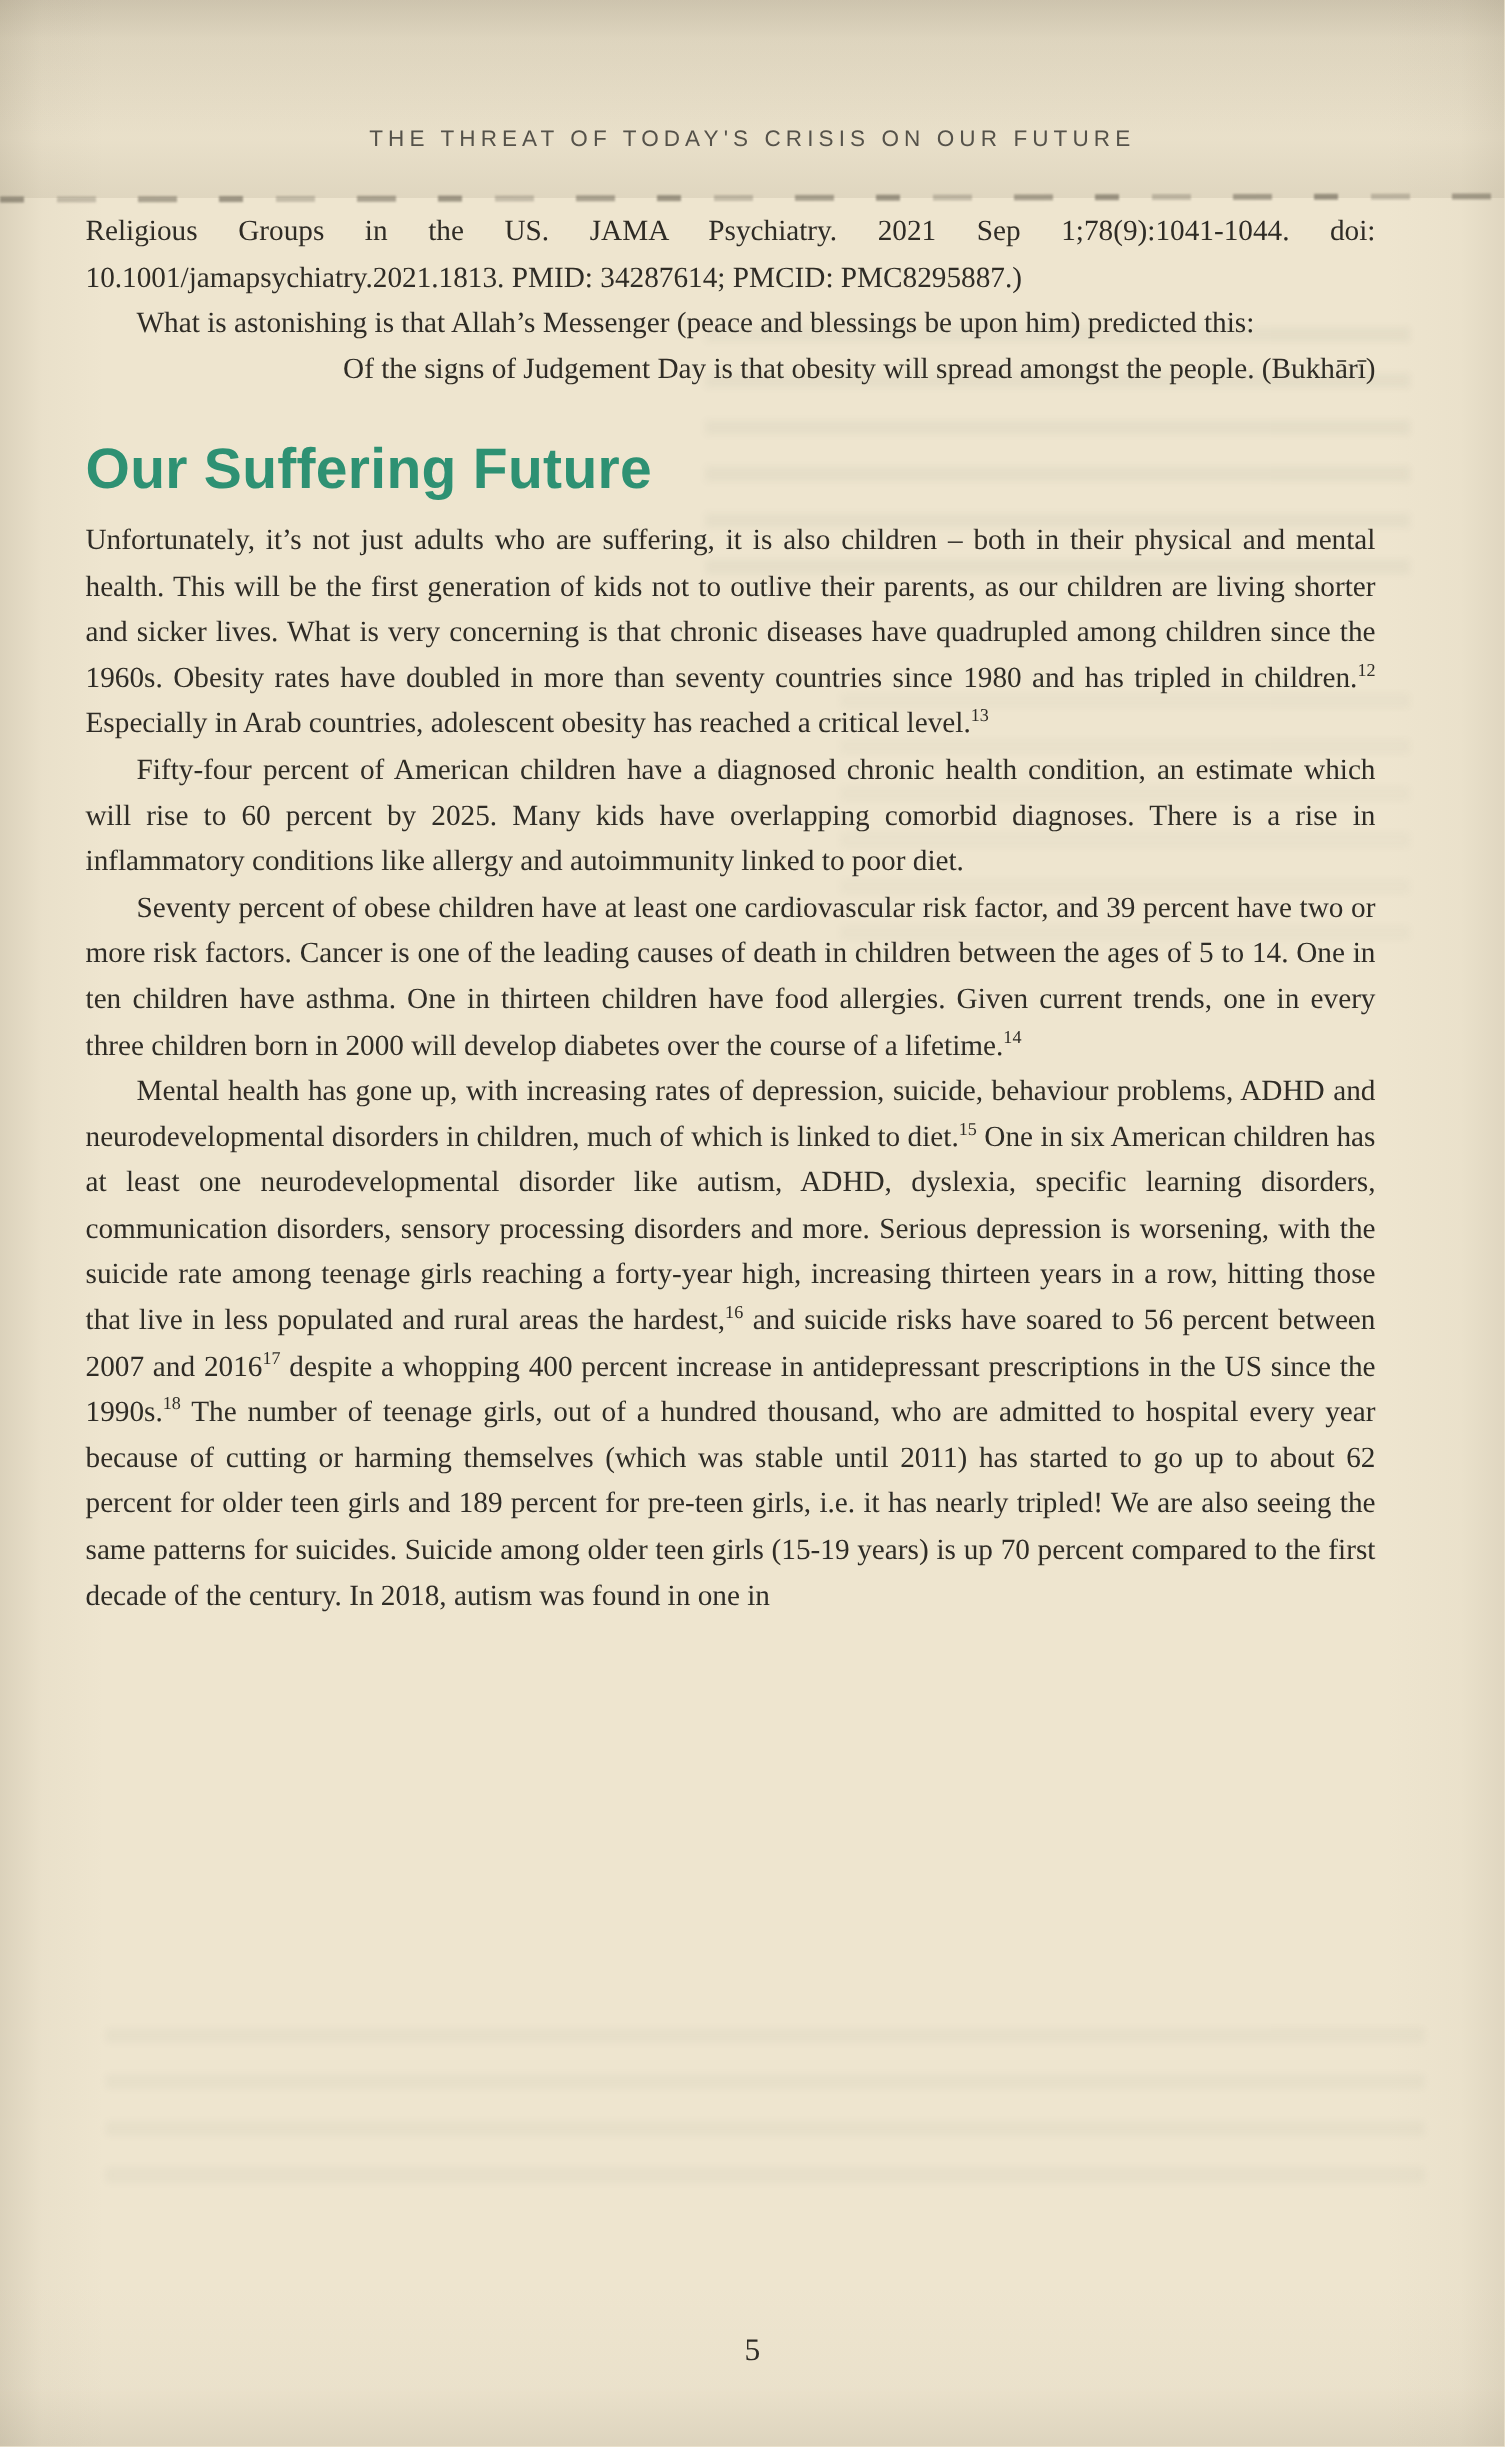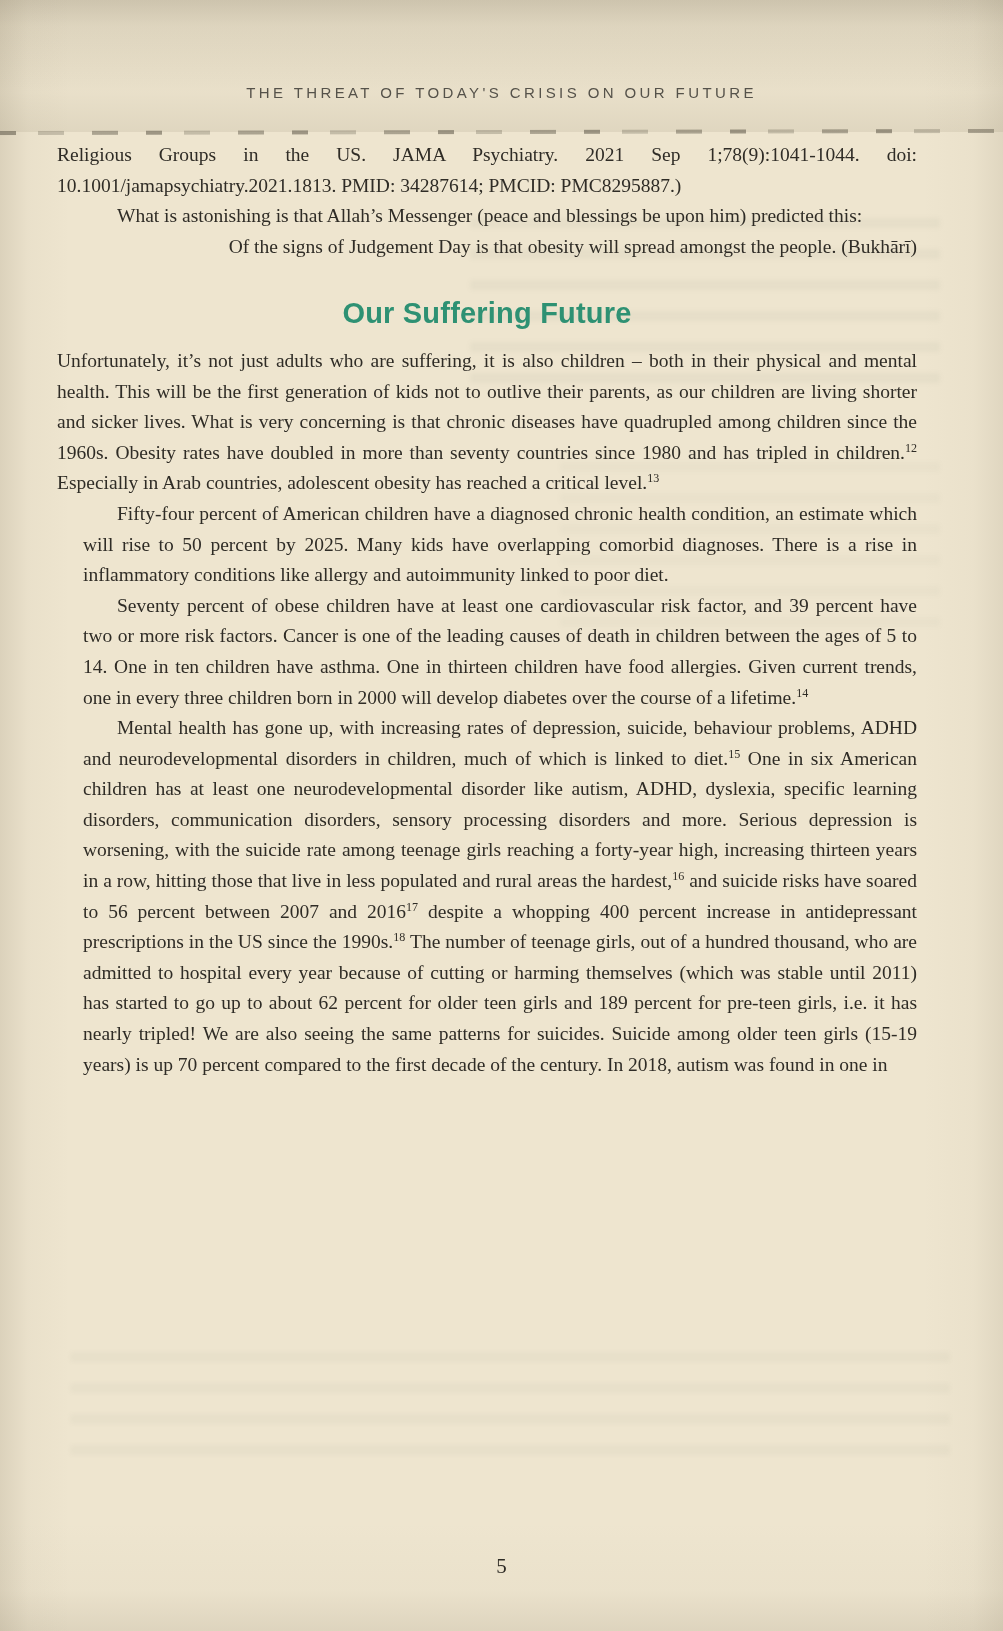--- a/index.html
+++ b/index.html
@@ -64,41 +64,41 @@
     color: #55524a;
   }
 
   .text-block {
     position: absolute; top: 140px; left: 57px; width: 860px;
     font-size: 19.5px; line-height: 30.6px;
     text-align: justify;
   }
 
   .text-block p { margin: 0; }
-  p.indent { text-indent: 34px; margin-left: 26px; }
+  p.indent { text-indent: 34px; }
 
   sup {
     font-size: 62%;
     line-height: 0;
     vertical-align: super;
   }
 
   .hadith-quote {
     margin: 27px 0 27px 36px;
     text-align: right;
   }
 
   .section-heading {
     font-family: "Liberation Sans", "DejaVu Sans", sans-serif;
     font-weight: 700;
-    font-size: 29px;
+    font-size: 38px;
     letter-spacing: 0.2px;
     color: var(--heading-accent, #2e9173);
     margin: 36px 0 17px 0;
-    text-align: center;
+    text-align: left;
   }
 
   .page-number {
     position: absolute; bottom: 52px; left: 0; width: 100%;
     text-align: center;
     font-size: 21px;
     color: var(--body-text, #2f2c26);
   }
 </style>
 </head>
@@ -118,21 +118,21 @@
   <p class="citation">Religious Groups in the US. JAMA Psychiatry. 2021 Sep 1;78(9):1041-1044. doi: 10.1001/jamapsychiatry.2021.1813. PMID: 34287614; PMCID: PMC8295887.)</p>
 
   <p class="indent">What is astonishing is that Allah’s Messenger (peace and blessings be upon him) predicted this:</p>
 
   <p class="hadith-quote">Of the signs of Judgement Day is that obesity will spread amongst the people. (Bukhārī)</p>
 
   <h2 class="section-heading">Our Suffering Future</h2>
 
   <p>Unfortunately, it’s not just adults who are suffering, it is also children – both in their physical and mental health. This will be the first generation of kids not to outlive their parents, as our children are living shorter and sicker lives. What is very concerning is that chronic diseases have quadrupled among children since the 1960s. Obesity rates have doubled in more than seventy countries since 1980 and has tripled in children.<sup>12</sup> Especially in Arab countries, adolescent obesity has reached a critical level.<sup>13</sup></p>
 
-  <p class="indent">Fifty-four percent of American children have a diagnosed chronic health condition, an estimate which will rise to 50 percent by 2025. Many kids have overlapping comorbid diagnoses. There is a rise in inflammatory conditions like allergy and autoimmunity linked to poor diet.</p>
+  <p class="indent">Fifty-four percent of American children have a diagnosed chronic health condition, an estimate which will rise to 60 percent by 2025. Many kids have overlapping comorbid diagnoses. There is a rise in inflammatory conditions like allergy and autoimmunity linked to poor diet.</p>
 
   <p class="indent">Seventy percent of obese children have at least one cardiovascular risk factor, and 39 percent have two or more risk factors. Cancer is one of the leading causes of death in children between the ages of 5 to 14. One in ten children have asthma. One in thirteen children have food allergies. Given current trends, one in every three children born in 2000 will develop diabetes over the course of a lifetime.<sup>14</sup></p>
 
   <p class="indent">Mental health has gone up, with increasing rates of depression, suicide, behaviour problems, ADHD and neurodevelopmental disorders in children, much of which is linked to diet.<sup>15</sup> One in six American children has at least one neurodevelopmental disorder like autism, ADHD, dyslexia, specific learning disorders, communication disorders, sensory processing disorders and more. Serious depression is worsening, with the suicide rate among teenage girls reaching a forty-year high, increasing thirteen years in a row, hitting those that live in less populated and rural areas the hardest,<sup>16</sup> and suicide risks have soared to 56 percent between 2007 and 2016<sup>17</sup> despite a whopping 400 percent increase in antidepressant prescriptions in the US since the 1990s.<sup>18</sup> The number of teenage girls, out of a hundred thousand, who are admitted to hospital every year because of cutting or harming themselves (which was stable until 2011) has started to go up to about 62 percent for older teen girls and 189 percent for pre-teen girls, i.e. it has nearly tripled! We are also seeing the same patterns for suicides. Suicide among older teen girls (15-19 years) is up 70 percent compared to the first decade of the century. In 2018, autism was found in one in</p>
 
 </div>
 
 <div class="page-number">5</div>
 
 </body></html>

